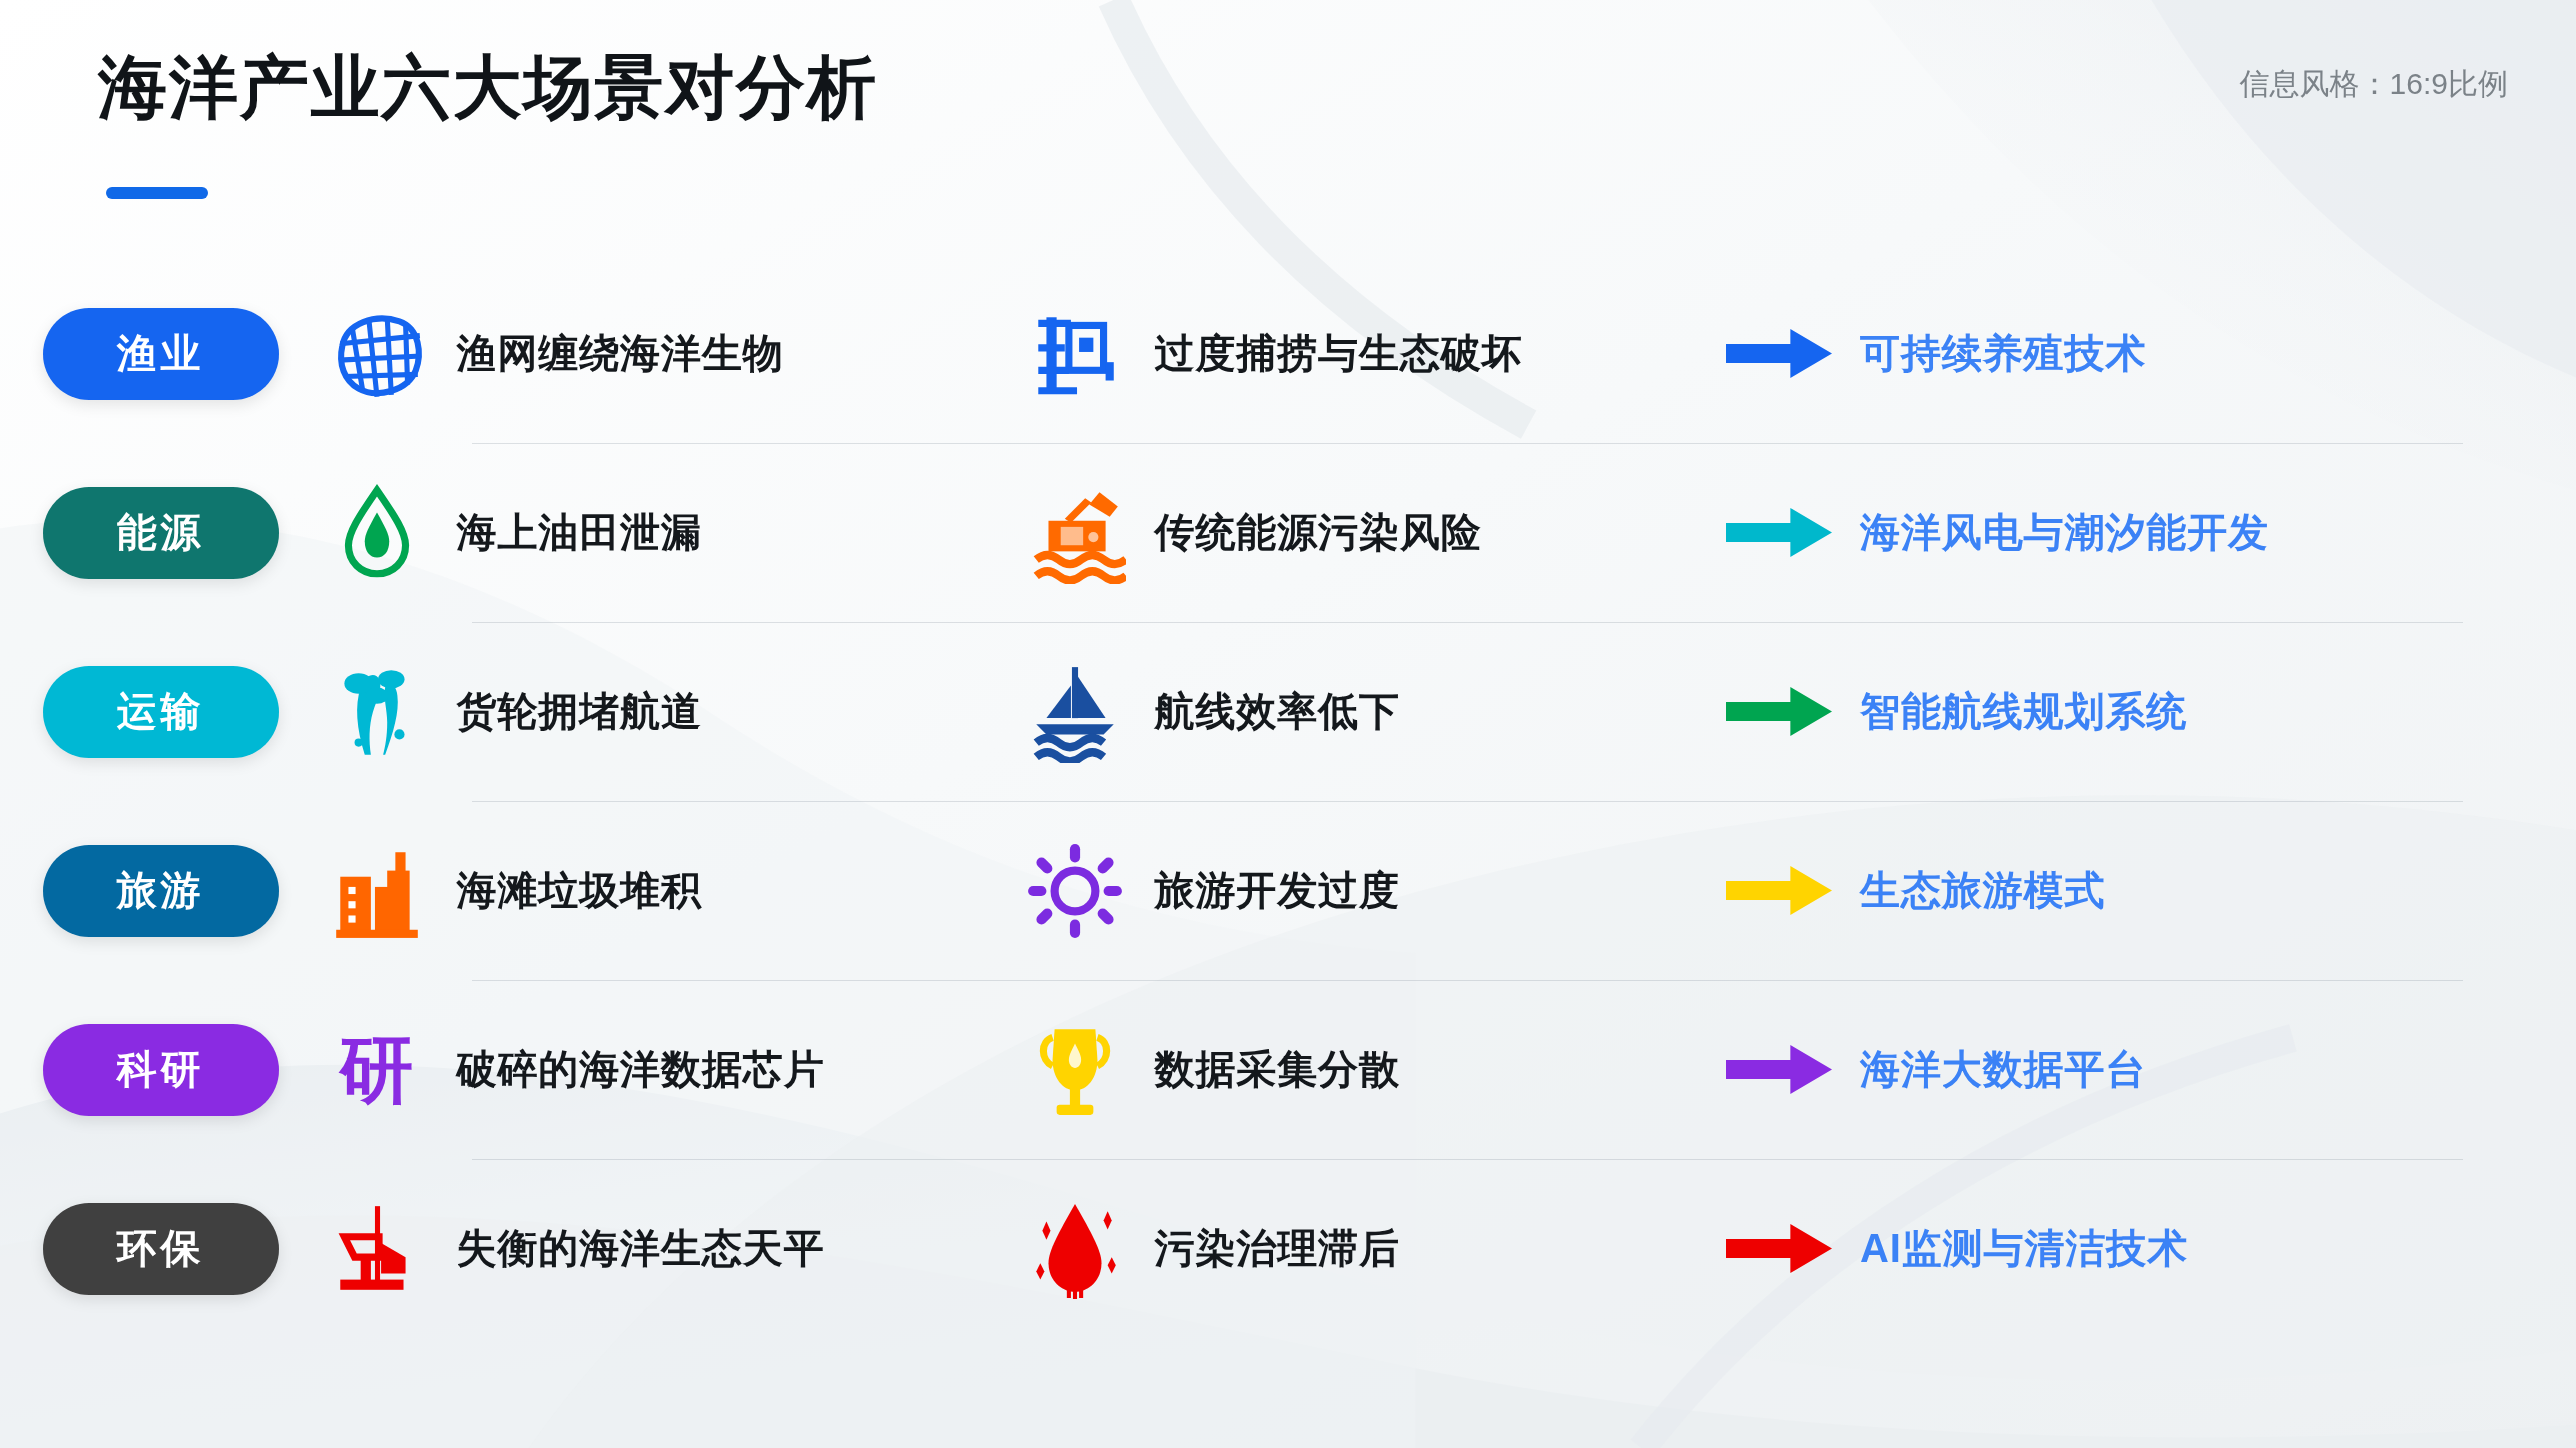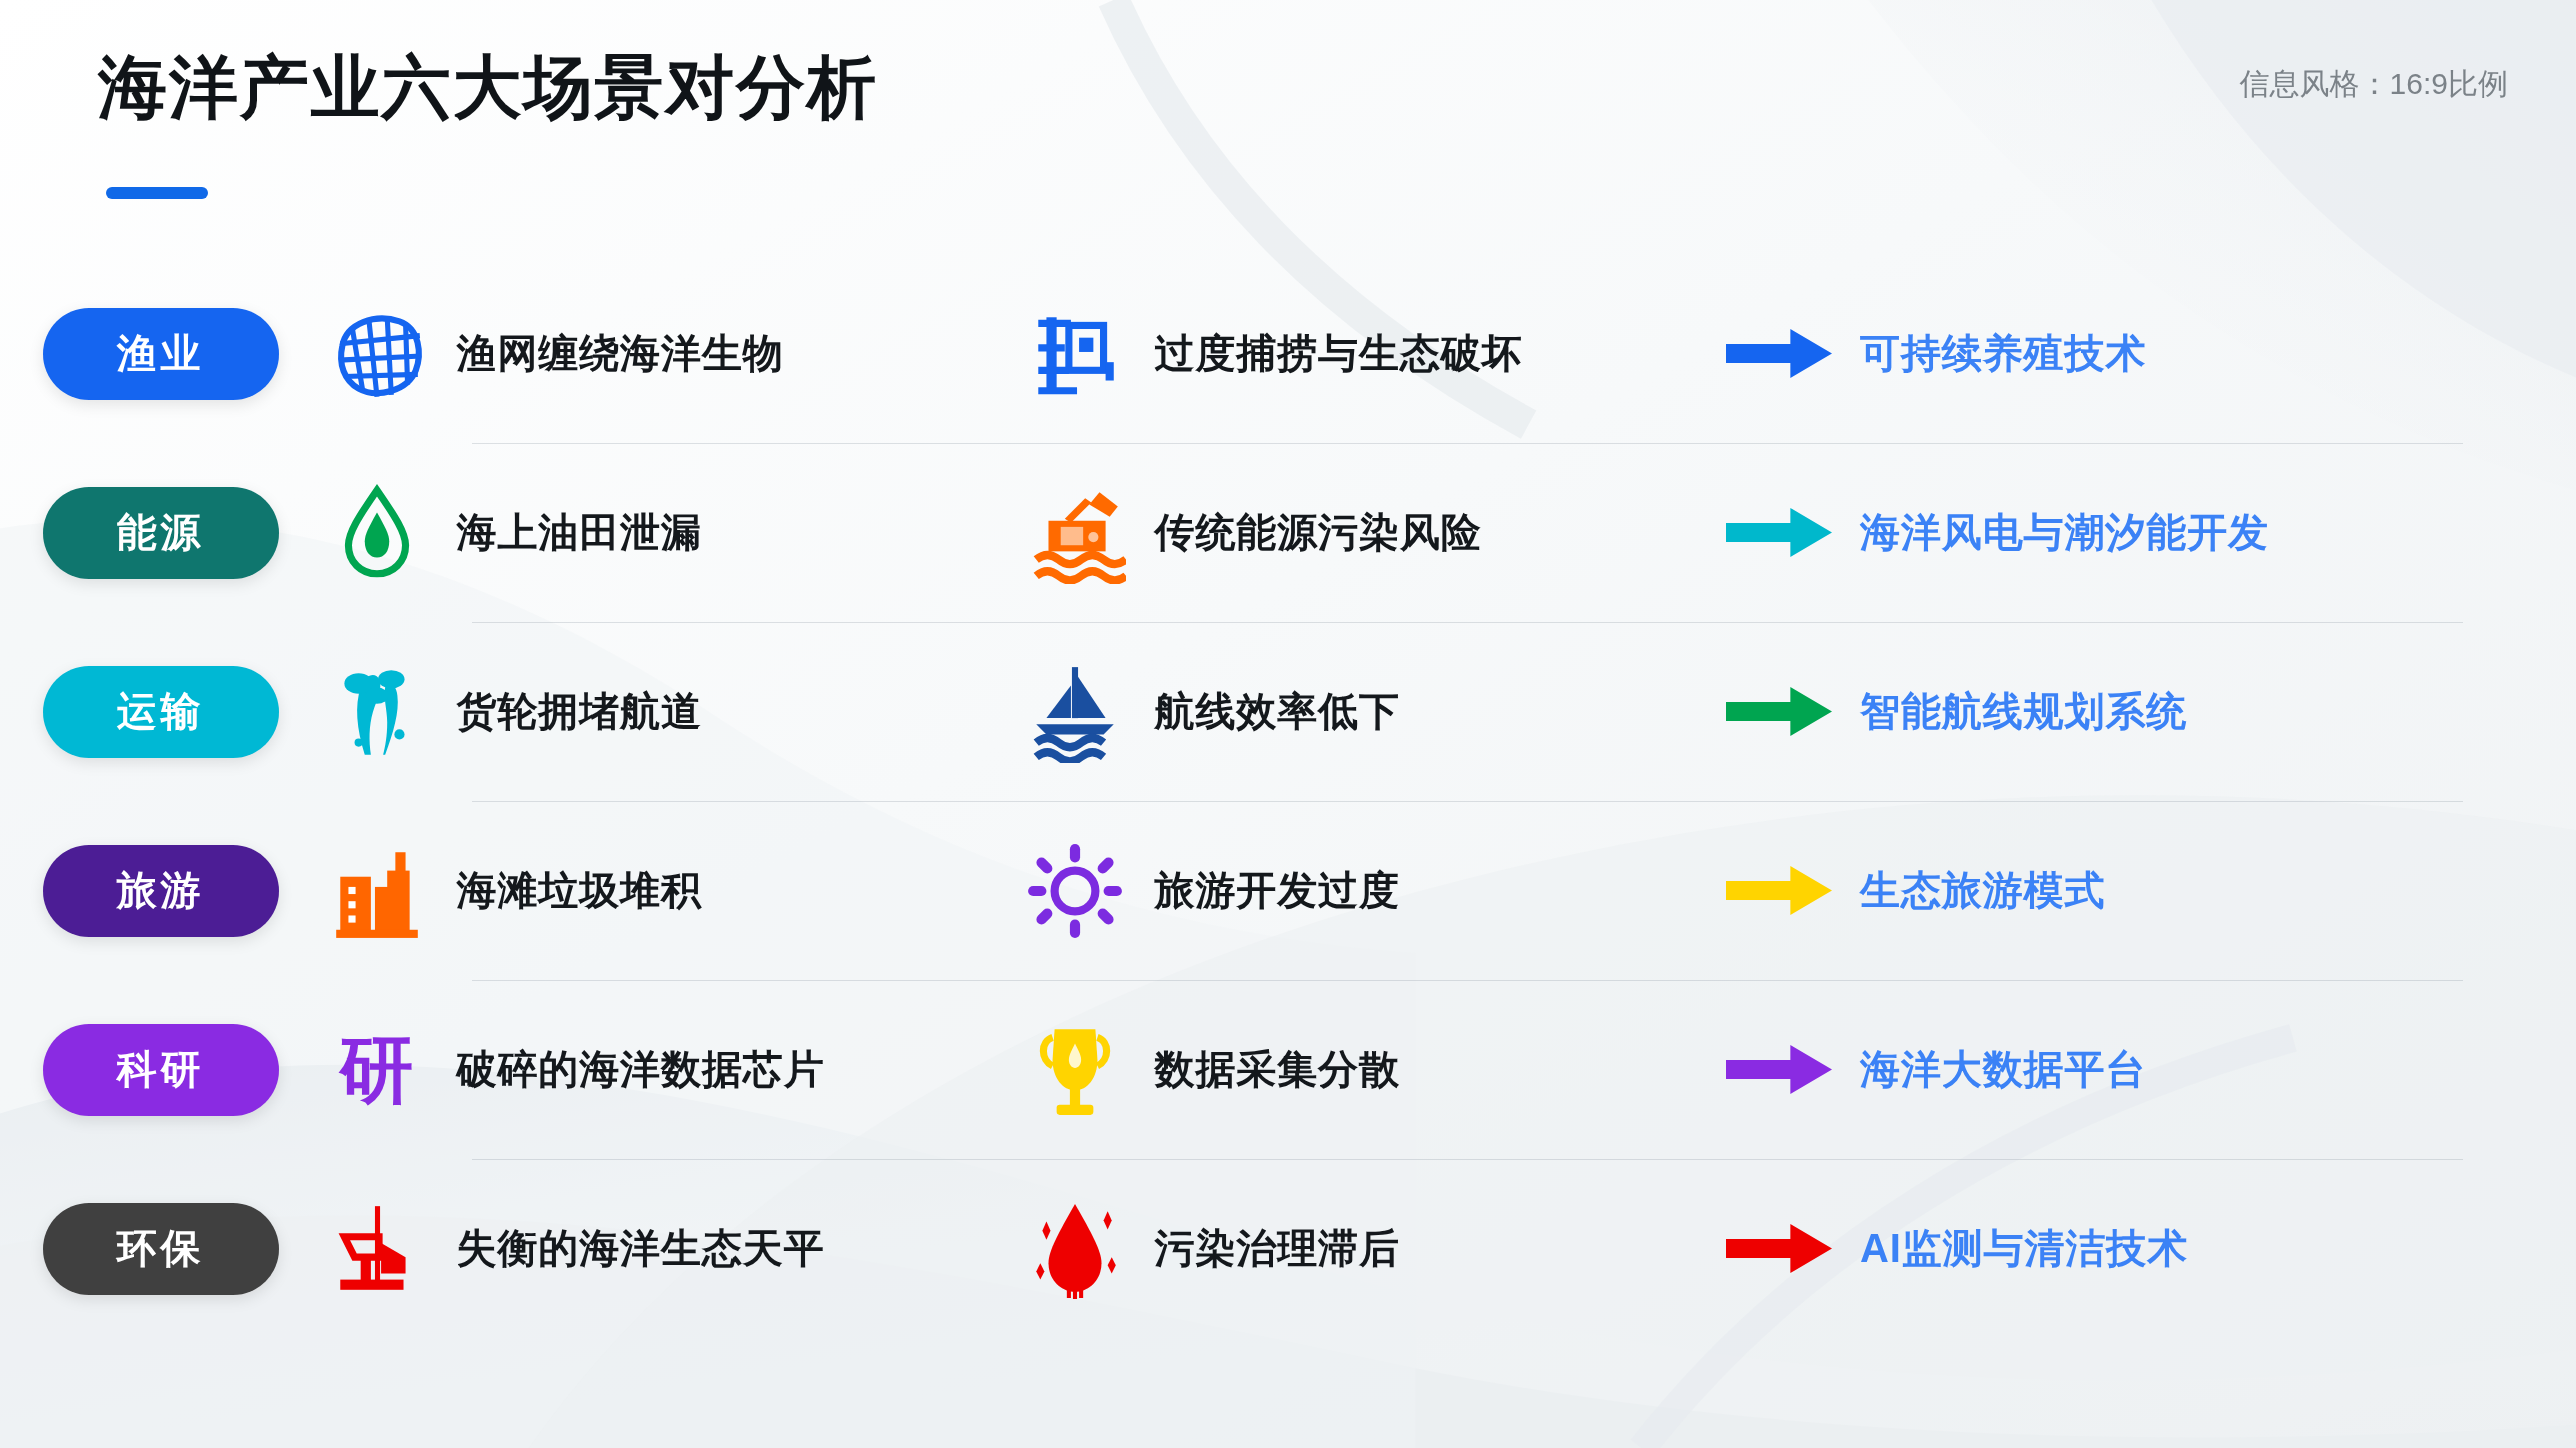--- a/index.html
+++ b/index.html
@@ -218,21 +218,21 @@
           <svg width="106" height="57" viewBox="0 0 112 60" fill="none">
             <path d="M0 20 H68 V4 L112 30 L68 56 V40 H0 Z" fill="#00A550"></path>
           </svg>
         </span>
         <span class="sol-label">智能航线规划系统</span>
       </div>
     </div>
     <div class="row">
       <div class="divider"></div>
       <div class="cat-cell">
-        <div class="cat-badge" style="background:#4c1d95">
+        <div class="cat-badge" style="background:#0369a1">
           <span>旅游</span>
         </div>
       </div>
       <div class="prob-cell">
         <span class="ic">
           <svg width="102" height="102" viewBox="0 0 100 100" fill="none">
             <rect x="14" y="36" width="30" height="54" fill="#FF6600"></rect>
             <rect x="48" y="46" width="16" height="44" fill="#FF6600"></rect>
             <rect x="68" y="12" width="10" height="78" fill="#FF6600"></rect>
             <rect x="60" y="30" width="22" height="60" fill="#FF6600"></rect>

